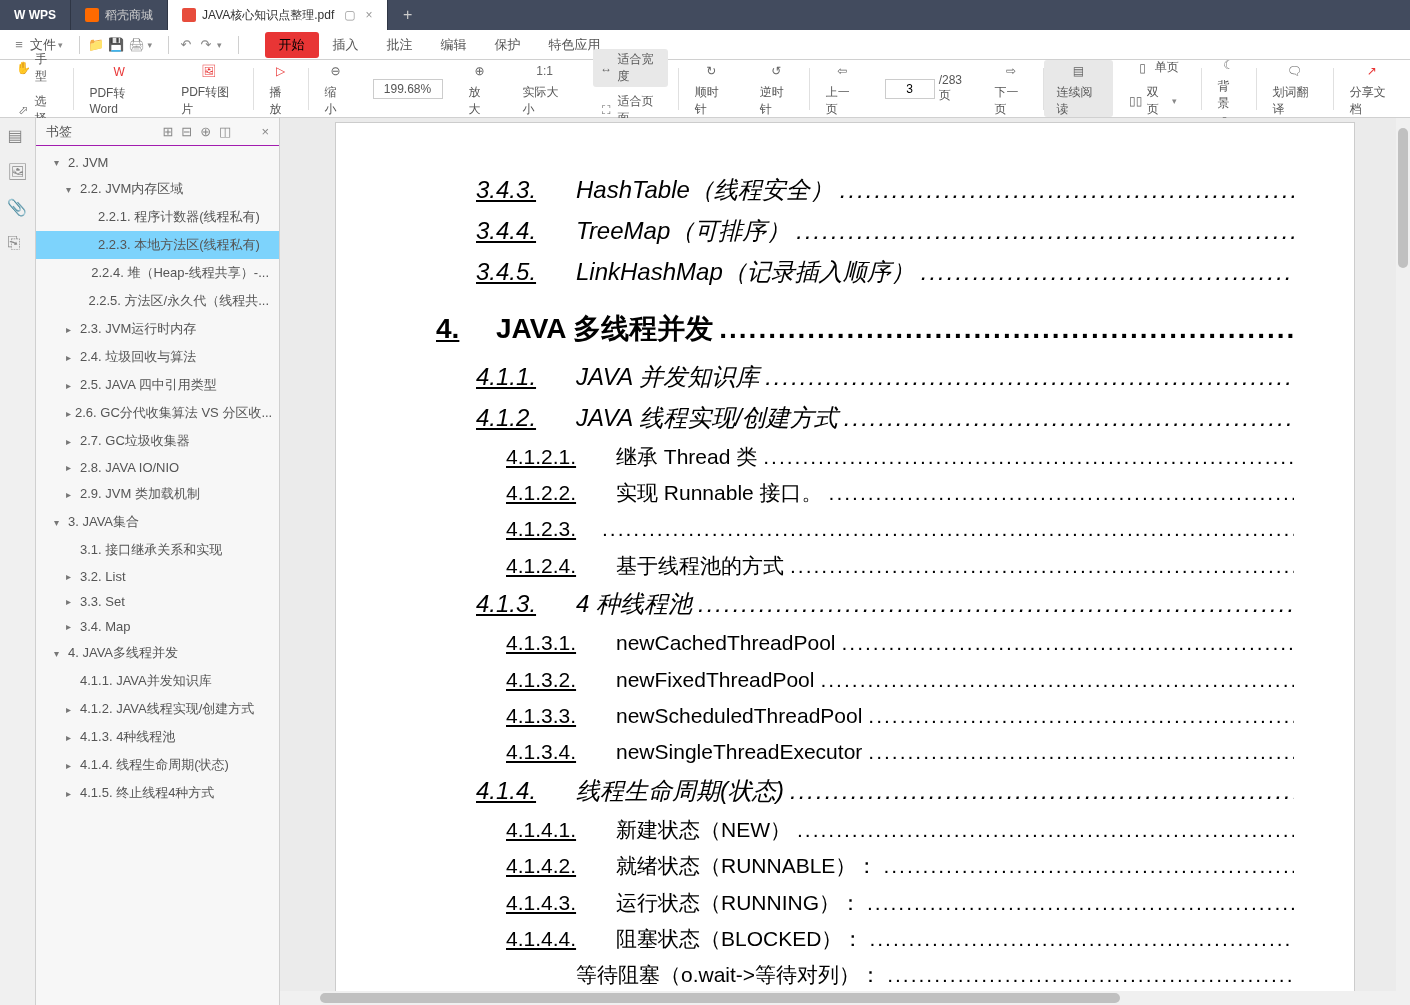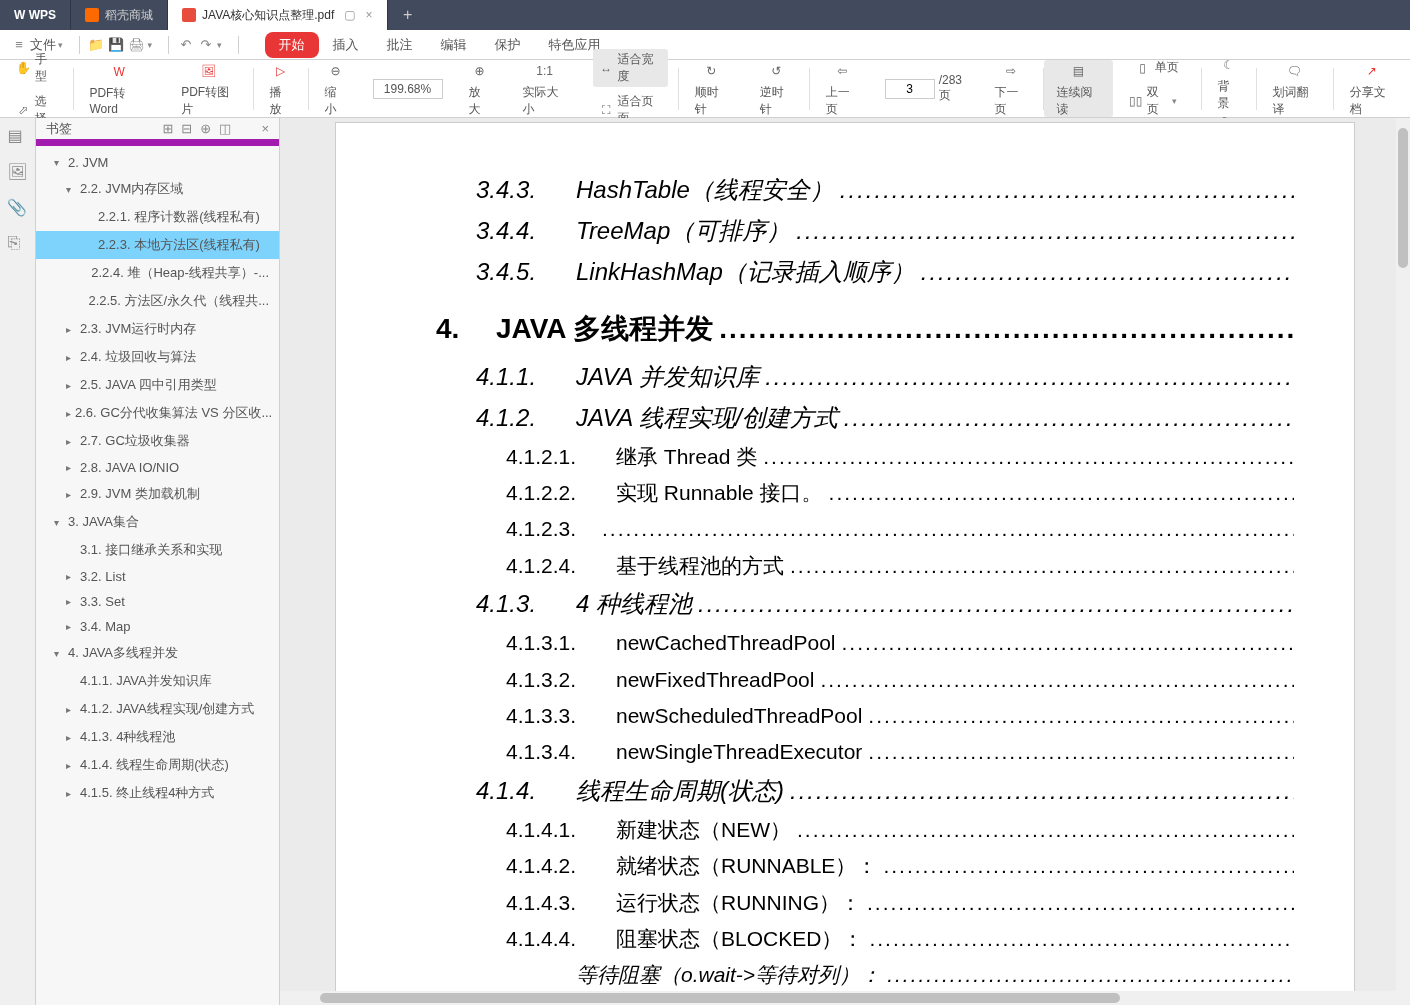--- a/index.html
+++ b/index.html
@@ -17,21 +17,21 @@
 .newtab { width: 40px; text-align: center; color: #ccc; font-size: 16px; }
 
 
 .menubar { height: 30px; background: #fff; border-bottom: 1px solid #d0d0d0; display: flex; align-items: center; font-size: 13px; color: #555; }
 .menu-left { display: flex; align-items: center; gap: 2px; padding: 0 10px; }
 .menu-icon { width: 18px; height: 18px; color: #888; display: inline-flex; align-items: center; justify-content: center; }
 .menu-drop { font-size: 9px; color: #888; margin-right: 8px; }
 .menu-sep { width: 1px; height: 18px; background: #d0d0d0; margin: 0 6px; }
 .menu-tabs { display: flex; margin-left: 10px; }
 .menu-tab { padding: 4px 14px; cursor: default; }
-.menu-tab.begin { background: #e83535; color: #ffffff; border-radius: 8px; }
+.menu-tab.begin { background: #e83535; color: #000000; border-radius: 3px; }
 
 
 .ribbon { height: 58px; background: #fff; border-bottom: 1px solid #d0d0d0; display: flex; align-items: center; font-size: 12px; color: #555; }
 .rib-group { display: flex; flex-direction: column; align-items: center; padding: 0 10px; height: 100%; justify-content: center; gap: 2px; }
 .rib-group.two { gap: 4px; }
 .rib-btn { display: flex; align-items: center; gap: 4px; padding: 2px 6px; }
 .rib-btn.col { flex-direction: column; gap: 2px; }
 .rib-sep { width: 1px; height: 42px; background: #e0e0e0; }
 .rib-icon { width: 22px; height: 22px; color: #666; display: inline-flex; align-items: center; justify-content: center; }
 .rib-icon.sm { width: 16px; height: 16px; }
@@ -42,46 +42,46 @@
 
 
 .main { flex: 1; display: flex; overflow: hidden; }
 
 
 .leftbar { width: 36px; background: #f0f0f0; border-right: 1px solid #d0d0d0; display: flex; flex-direction: column; align-items: center; padding-top: 8px; gap: 16px; }
 .leftbar .li-icon { width: 20px; height: 20px; color: #888; }
 
 
 .sidebar { width: 244px; background: #f7f7f7; border-right: 1px solid #d0d0d0; display: flex; flex-direction: column; font-size: 13px; color: #555; }
-.side-head { height: 28px; display: flex; align-items: center; padding: 0 10px; border-bottom: 7px solid #a21caf; gap: 10px; }
+.side-head { height: 28px; display: flex; align-items: center; padding: 0 10px; border-bottom: 1px solid #a21caf; gap: 10px; }
 .side-title { font-size: 13px; }
 .side-icons { margin-left: auto; display: flex; gap: 8px; color: #888; }
 .side-close { color: #888; }
 .tree { flex: 1; overflow-y: auto; padding: 4px 0; }
 .tree-item { padding: 5px 10px 5px 10px; display: flex; align-items: center; gap: 4px; white-space: nowrap; overflow: hidden; text-overflow: ellipsis; cursor: default; }
 .tree-item.sel { background: #7dd3fc; }
 .tree-caret { width: 10px; font-size: 10px; color: #777; }
 .tree-item.l0 { padding-left: 18px; }
 .tree-item.l1 { padding-left: 30px; }
 .tree-item.l2 { padding-left: 48px; }
 
 
 .docarea { flex: 1; background: #ebebeb; display: flex; justify-content: center; overflow: hidden; position: relative; }
 .page { width: 1020px; background: #fff; margin-top: 4px; padding: 50px 60px 20px 100px; font-family: "SimSun", serif; color: #000; font-size: 21px; line-height: 1.45; border: 1px solid #ccc; overflow: hidden; }
 .toc-line { display: flex; align-items: baseline; white-space: nowrap; margin-bottom: 6px; }
-.toc-num { display: inline-block; }
+.toc-num { display: inline-block; text-decoration: underline; }
 .toc-txt { margin-left: 20px; }
 .toc-dots { flex: 1; overflow: hidden; letter-spacing: 2px; color: #000; margin-left: 6px; }
 .toc-l0 { font-size: 28px; font-weight: bold; margin-top: 20px; margin-bottom: 10px; }
 .toc-l0 .toc-num { width: 40px; }
 .toc-l1 { font-style: italic; font-size: 24px; margin-left: 40px; }
 .toc-l1 .toc-num { width: 80px; }
 .toc-l2 { font-size: 21px; margin-left: 70px; }
 .toc-l2 .toc-num { width: 90px; }
-.toc-l3 { font-size: 21px; margin-left: 120px; font-style: italic; }
+.toc-l3 { font-size: 21px; margin-left: 120px; }
 
 .scrollbar-v { position: absolute; right: 0; top: 0; width: 14px; height: 100%; background: #f0f0f0; }
 .scroll-thumb-v { position: absolute; right: 2px; top: 10px; width: 10px; height: 140px; background: #c0c0c0; border-radius: 5px; }
 .scrollbar-h { position: absolute; bottom: 0; left: 0; right: 14px; height: 14px; background: #f0f0f0; }
 .scroll-thumb-h { position: absolute; left: 40px; bottom: 2px; height: 10px; width: 800px; background: #c0c0c0; border-radius: 5px; }
 </style>
 </head>
 <body>
 
 <div class="titlebar">

